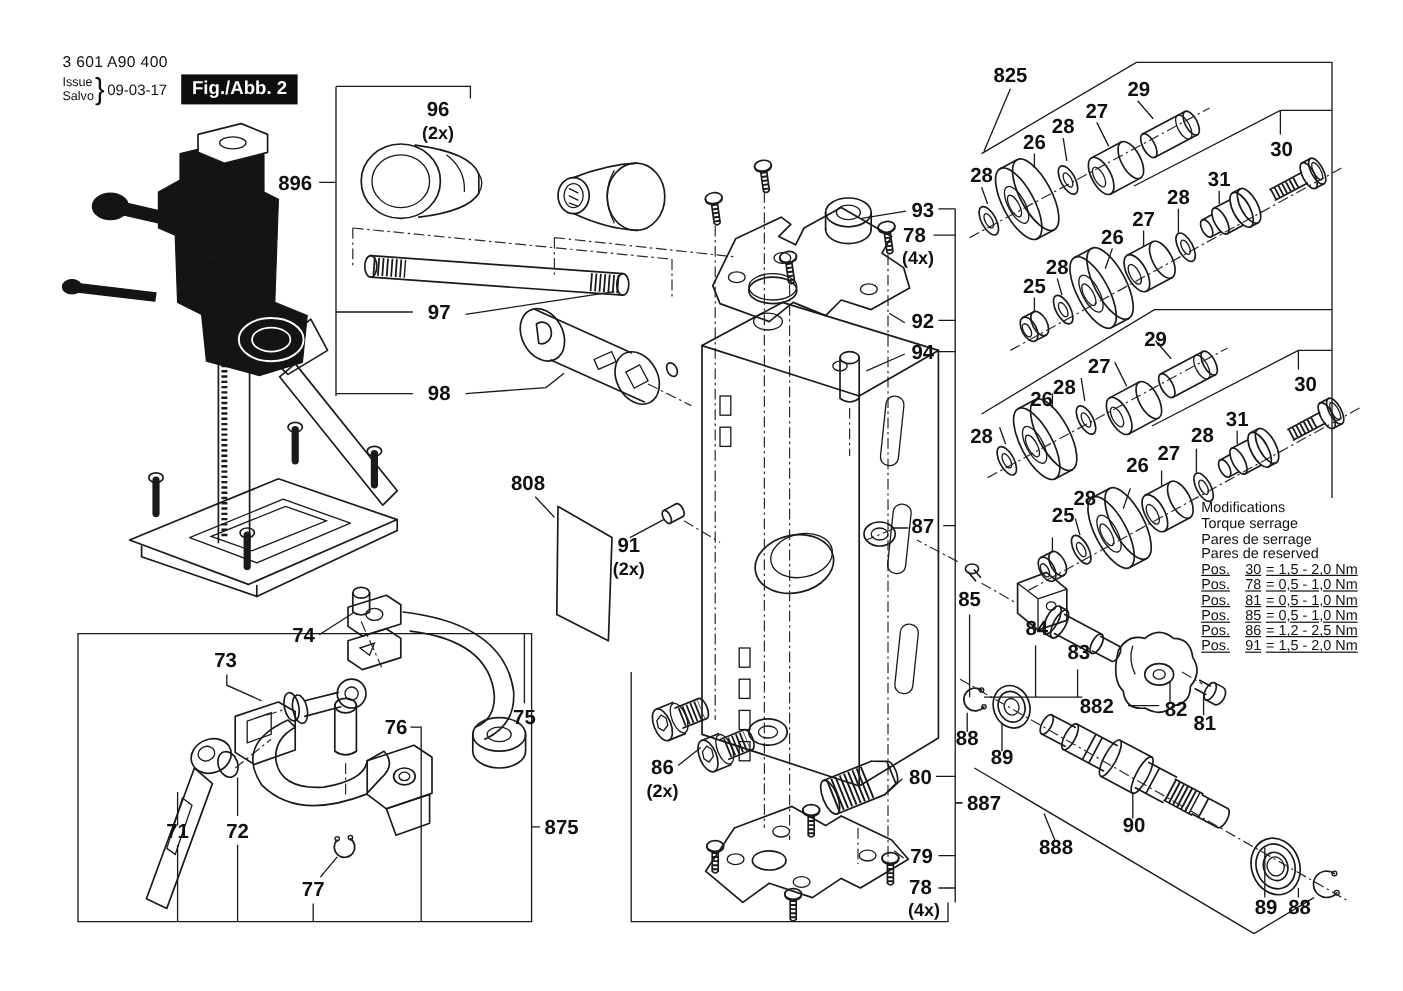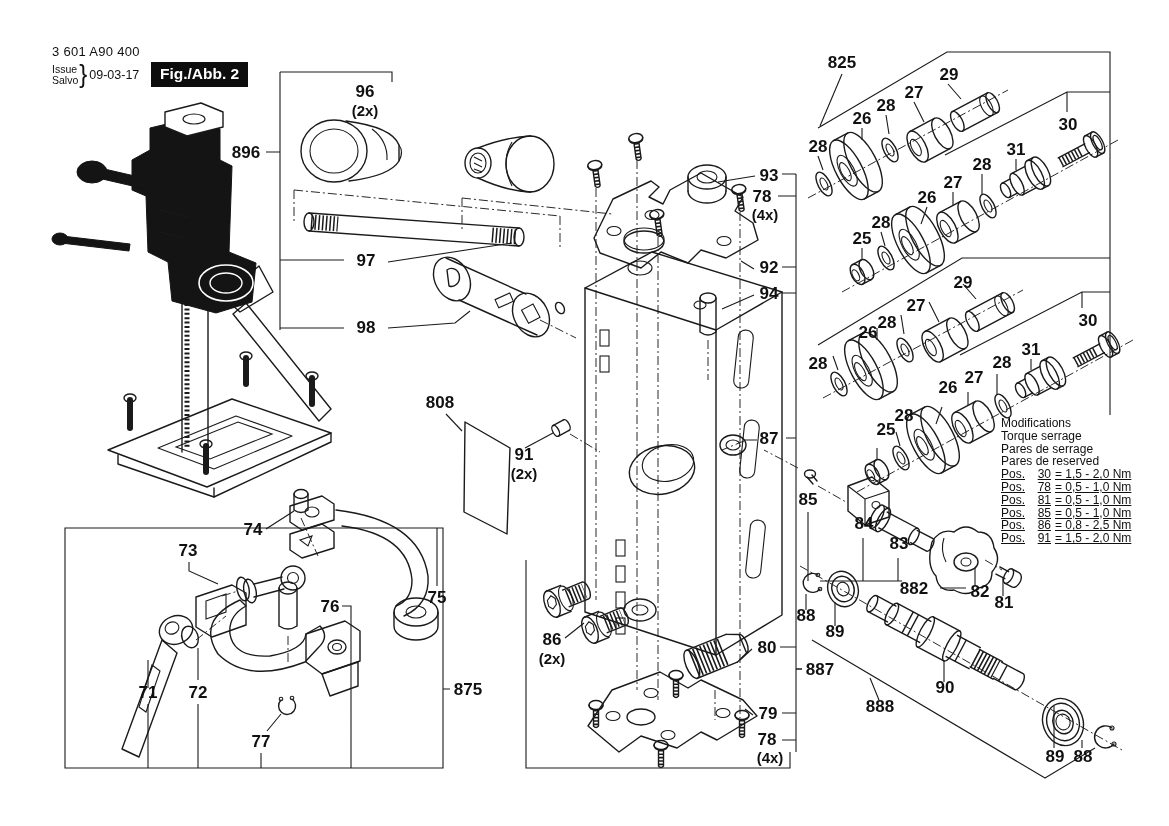--- a/index.html
+++ b/index.html
@@ -67,21 +67,21 @@
         <span>= 0,5 - 1,0 Nm</span>
       </div>
     <div class="trow">
         <span class="p">Pos.</span>
         <span class="n">85</span>
         <span>= 0,5 - 1,0 Nm</span>
       </div>
     <div class="trow">
         <span class="p">Pos.</span>
         <span class="n">86</span>
-        <span>= 0,8 - 2,5 Nm</span>
+        <span>= 1,2 - 2,5 Nm</span>
       </div>
     <div class="trow">
         <span class="p">Pos.</span>
         <span class="n">91</span>
         <span>= 1,5 - 2,0 Nm</span>
       </div>
   </div>
 
   <svg width="1169" height="826" viewBox="0 0 1169 826" style="position:absolute;left:0;top:0;">
 

